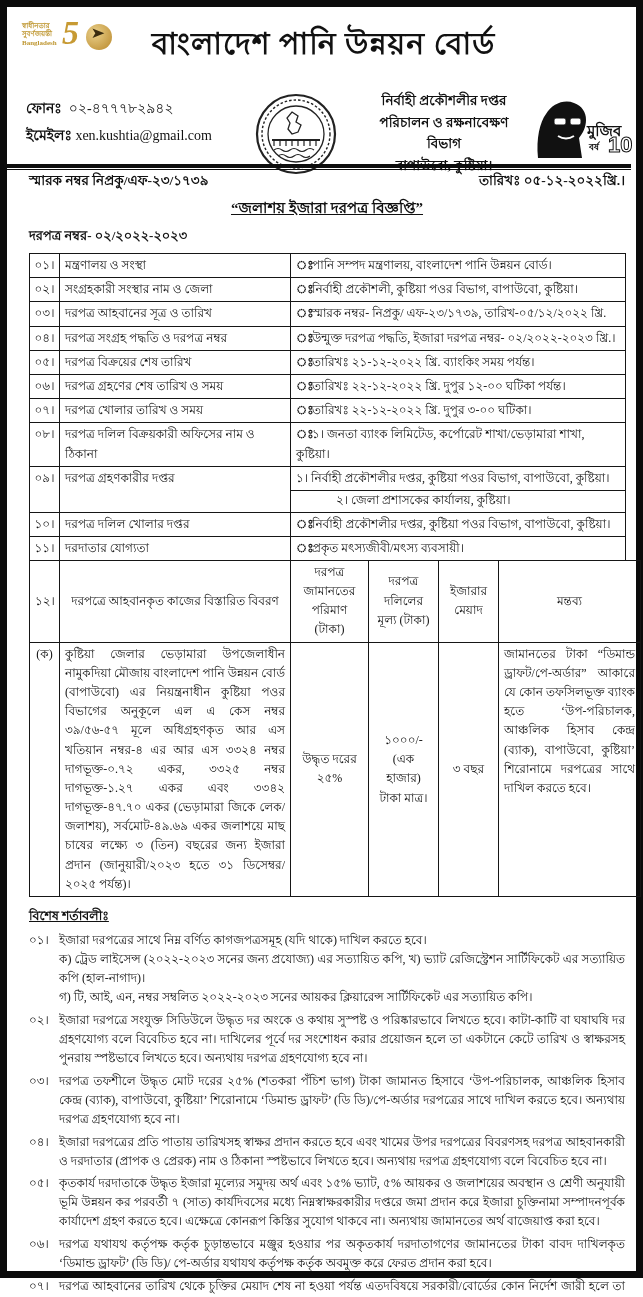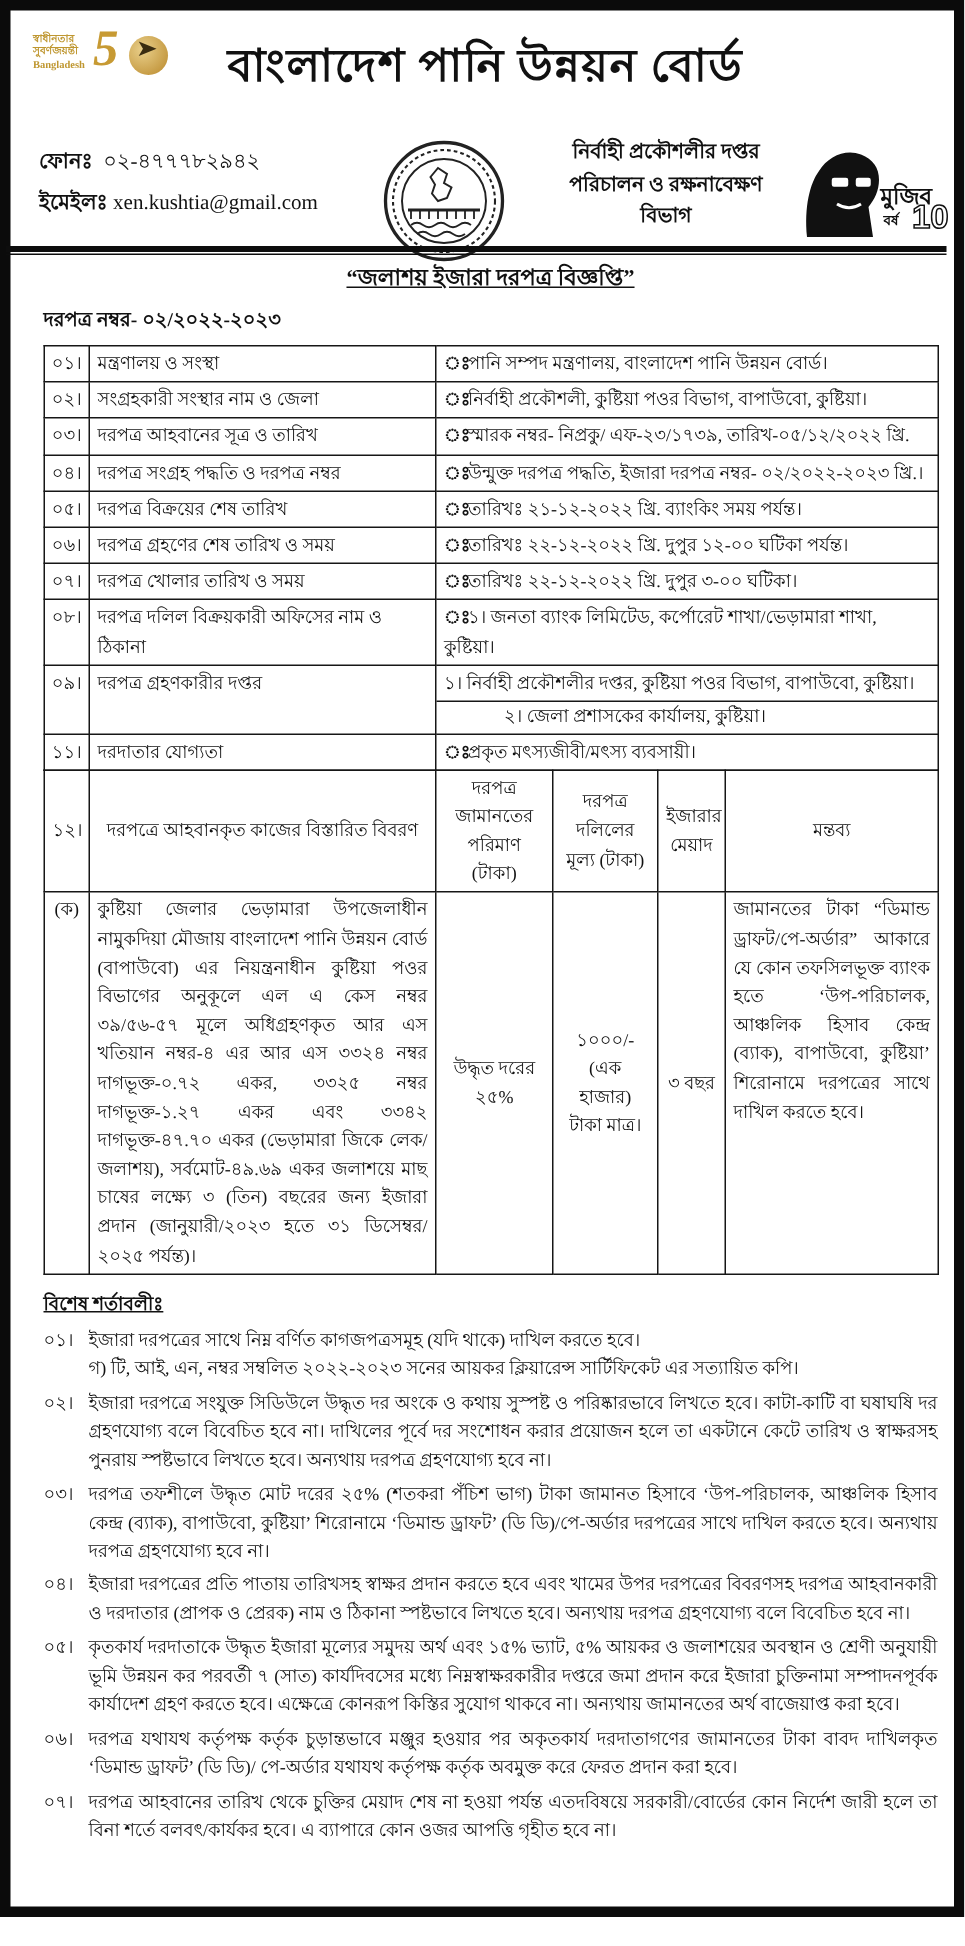--- a/index.html
+++ b/index.html
@@ -38,21 +38,21 @@
   .t-upper td.c-val { width:335px; }
   .colon { display:inline-block; width:16px; font-weight:700; }
   .subline { border-bottom:1.6px solid #161616; margin:0 -5px; padding:0 5px 2px 5px; }
   .subline:last-child { border-bottom:none; padding-bottom:0;margin-left:35px; }
 
   .t-lower td { text-align:center; }
   .t-lower td.c-no2 { width:30px; }
   .t-lower td.c-desc { width:231px; }
   .t-lower td.c-sec { width:78px; }
   .t-lower td.c-price { width:70px; }
-  .t-lower td.c-period { width:45px; }
+  .t-lower td.c-period { width:60px; }
   .t-lower td.c-remarks { width:142px; }
   .t-lower td.hdr { font-weight:400; vertical-align:middle; }
   .t-lower .work-desc { text-align:left; text-align:justify; }
   .t-lower .remarks-cell { text-align:left; text-align:justify; }
   .vmid { vertical-align:middle; }
 
   .cond-head { font-size:12.5px; font-weight:700; text-decoration:underline; margin-top:10px; margin-bottom:4px; }
   .cond { display:flex; font-size:12px; line-height:1.58; margin-bottom:4px; }
   .cond-no { width:30px; flex:0 0 30px; }
   .cond-body { flex:1; text-align:justify; }
@@ -90,37 +90,42 @@
       <path d="M38 20 l6 4 -2 6 5 3 -3 7 -6 2 -4 -5 2 -6 -3 -5 z" fill="none" stroke="#222" stroke-width="1.3"></path>
       <line x1="18" y1="48" x2="66" y2="48" stroke="#222" stroke-width="2"></line>
       <path d="M20 48 v6 M26 48 v6 M32 48 v6 M38 48 v6 M44 48 v6 M50 48 v6 M56 48 v6 M62 48 v6" stroke="#222" stroke-width="1.2"></path>
       <path d="M20 58 q4 -3 8 0 q4 3 8 0 q4 -3 8 0 q4 3 8 0 q4 -3 8 0" fill="none" stroke="#222" stroke-width="1.2"></path>
       <path d="M24 64 q4 -3 8 0 q4 3 8 0 q4 -3 8 0 q4 3 8 0" fill="none" stroke="#222" stroke-width="1.2"></path>
     </svg>
 
     <div class="office">
       <div>নির্বাহী প্রকৌশলীর দপ্তর</div>
       <div>পরিচালন ও রক্ষনাবেক্ষণ বিভাগ</div>
+      <div>বাপাউবো, কুষ্টিয়া।</div>
     </div>
 
     <svg class="mujib" width="100" height="66" viewBox="0 0 100 66">
       <path d="M6 62 C4 42 8 26 14 18 C20 8 32 3 42 7 C50 10 54 16 54 24 C54 31 51 37 47 42 L50 62 Z" fill="#111"></path>
       <rect x="22" y="22" width="12" height="7" rx="2" fill="#fff" stroke="#111"></rect>
       <rect x="38" y="22" width="11" height="7" rx="2" fill="#fff" stroke="#111"></rect>
       <path d="M26 40 q8 5 16 0" stroke="#fff" stroke-width="2" fill="none"></path>
       <text x="55" y="40" font-size="15" font-weight="bold" fill="#111" font-family="Liberation Serif, serif">মুজিব</text>
       <text x="57" y="54" font-size="9" font-weight="bold" fill="#111" font-family="Liberation Serif, serif">বর্ষ</text>
       <text x="76" y="56" font-size="22" font-weight="bold" fill="#fff" stroke="#111" stroke-width="1" font-family="Liberation Sans, sans-serif">100</text>
     </svg>
 
     <div class="header-rule"></div>
   </div>
 
   <div class="content">
 
+    <div class="memo-row">
+      <span>স্মারক নম্বর নিপ্রকু/এফ-২৩/১৭৩৯</span>
+      <span>তারিখঃ ০৫-১২-২০২২খ্রি.।</span>
+    </div>
 
     <div class="notice-title"><span>“জলাশয় ইজারা দরপত্র বিজ্ঞপ্তি”</span></div>
     <div class="tender-no">দরপত্র নম্বর- ০২/২০২২-২০২৩</div>
 
     <table class="t-upper">
       <tbody>
           <tr>
         <td class="c-no">০১।</td>
         <td class="c-label">মন্ত্রণালয় ও সংস্থা</td>
         <td class="c-val"><span class="colon">ঃ</span><span>পানি সম্পদ মন্ত্রণালয়, বাংলাদেশ পানি উন্নয়ন বোর্ড।</span></td>
@@ -160,20 +165,25 @@
         <td class="c-label">দরপত্র দলিল বিক্রয়কারী অফিসের নাম ও ঠিকানা</td>
         <td class="c-val"><span class="colon">ঃ</span><span>১। জনতা ব্যাংক লিমিটেড, কর্পোরেট শাখা/ভেড়ামারা শাখা, কুষ্টিয়া।</span></td>
       </tr>
       <tr>
         <td class="c-no">০৯।</td>
         <td class="c-label">দরপত্র গ্রহণকারীর দপ্তর</td>
         <td class="c-val">
           <div class="subline">১। নির্বাহী প্রকৌশলীর দপ্তর, কুষ্টিয়া পওর বিভাগ, বাপাউবো, কুষ্টিয়া।</div>
           <div class="subline">২। জেলা প্রশাসকের কার্যালয়, কুষ্টিয়া।</div>
         </td>
+      </tr>
+      <tr>
+        <td class="c-no">১০।</td>
+        <td class="c-label">দরপত্র দলিল খোলার দপ্তর</td>
+        <td class="c-val"><span class="colon">ঃ</span><span>নির্বাহী প্রকৌশলীর দপ্তর, কুষ্টিয়া পওর বিভাগ, বাপাউবো, কুষ্টিয়া।</span></td>
       </tr>
       <tr>
         <td class="c-no">১১।</td>
         <td class="c-label">দরদাতার যোগ্যতা</td>
         <td class="c-val"><span class="colon">ঃ</span><span>প্রকৃত মৎস্যজীবী/মৎস্য ব্যবসায়ী।</span></td>
       </tr>
     </tbody>
       </table>
 
     <table class="t-lower" style="margin-top:-1.6px;">
@@ -196,20 +206,21 @@
       </tr>
     </tbody>
       </table>
 
     <div class="cond-head">বিশেষ শর্তাবলীঃ</div>
 
     <div class="cond">
       <div class="cond-no">০১।</div>
       <div class="cond-body">
         <div>ইজারা দরপত্রের সাথে নিম্ন বর্ণিত কাগজপত্রসমূহ (যদি থাকে) দাখিল করতে হবে।</div>
+        <div>ক) ট্রেড লাইসেন্স (২০২২-২০২৩ সনের জন্য প্রযোজ্য) এর সত্যায়িত কপি, খ) ভ্যাট রেজিস্ট্রেশন সার্টিফিকেট এর সত্যায়িত কপি (হাল-নাগাদ)।</div>
         <div>গ) টি, আই, এন, নম্বর সম্বলিত ২০২২-২০২৩ সনের আয়কর ক্লিয়ারেন্স সার্টিফিকেট এর সত্যায়িত কপি।</div>
       </div>
     </div>
     <div class="cond">
       <div class="cond-no">০২।</div>
       <div class="cond-body">ইজারা দরপত্রে সংযুক্ত সিডিউলে উদ্ধৃত দর অংকে ও কথায় সুস্পষ্ট ও পরিষ্কারভাবে লিখতে হবে। কাটা-কাটি বা ঘষাঘষি দর গ্রহণযোগ্য বলে বিবেচিত হবে না। দাখিলের পূর্বে দর সংশোধন করার প্রয়োজন হলে তা একটানে কেটে তারিখ ও স্বাক্ষরসহ পুনরায় স্পষ্টভাবে লিখতে হবে। অন্যথায় দরপত্র গ্রহণযোগ্য হবে না।</div>
     </div>
     <div class="cond">
       <div class="cond-no">০৩।</div>
       <div class="cond-body">দরপত্র তফশীলে উদ্ধৃত মোট দরের ২৫% (শতকরা পঁচিশ ভাগ) টাকা জামানত হিসাবে ‘উপ-পরিচালক, আঞ্চলিক হিসাব কেন্দ্র (ব্যাক), বাপাউবো, কুষ্টিয়া’ শিরোনামে ‘ডিমান্ড ড্রাফট’ (ডি ডি)/পে-অর্ডার দরপত্রের সাথে দাখিল করতে হবে। অন্যথায় দরপত্র গ্রহণযোগ্য হবে না।</div>

